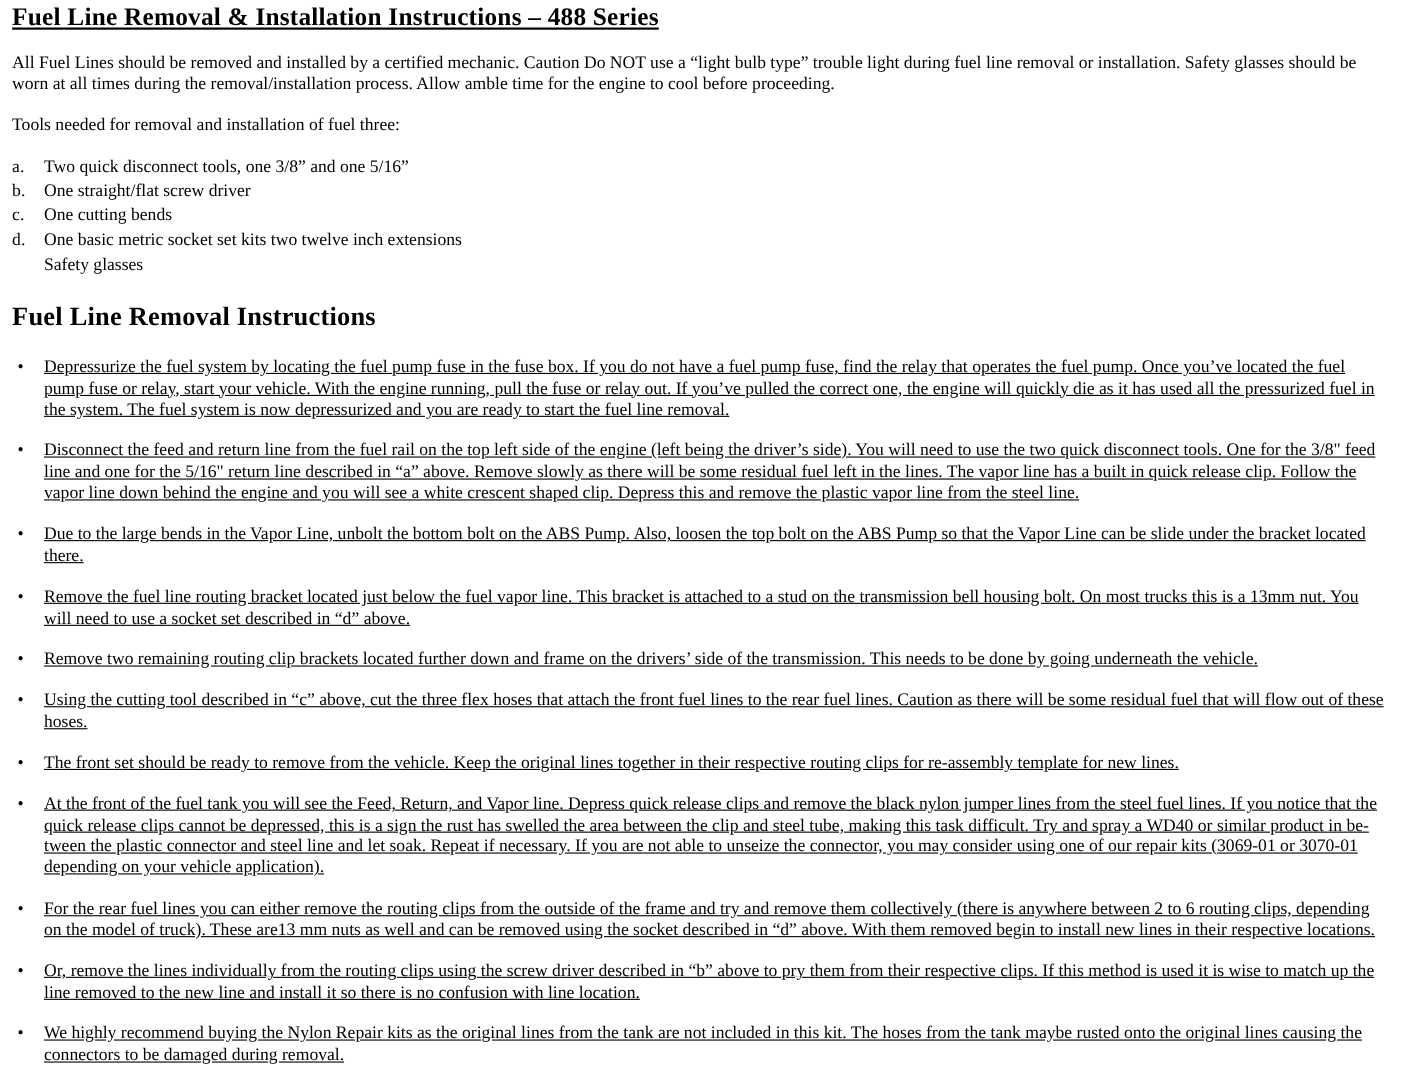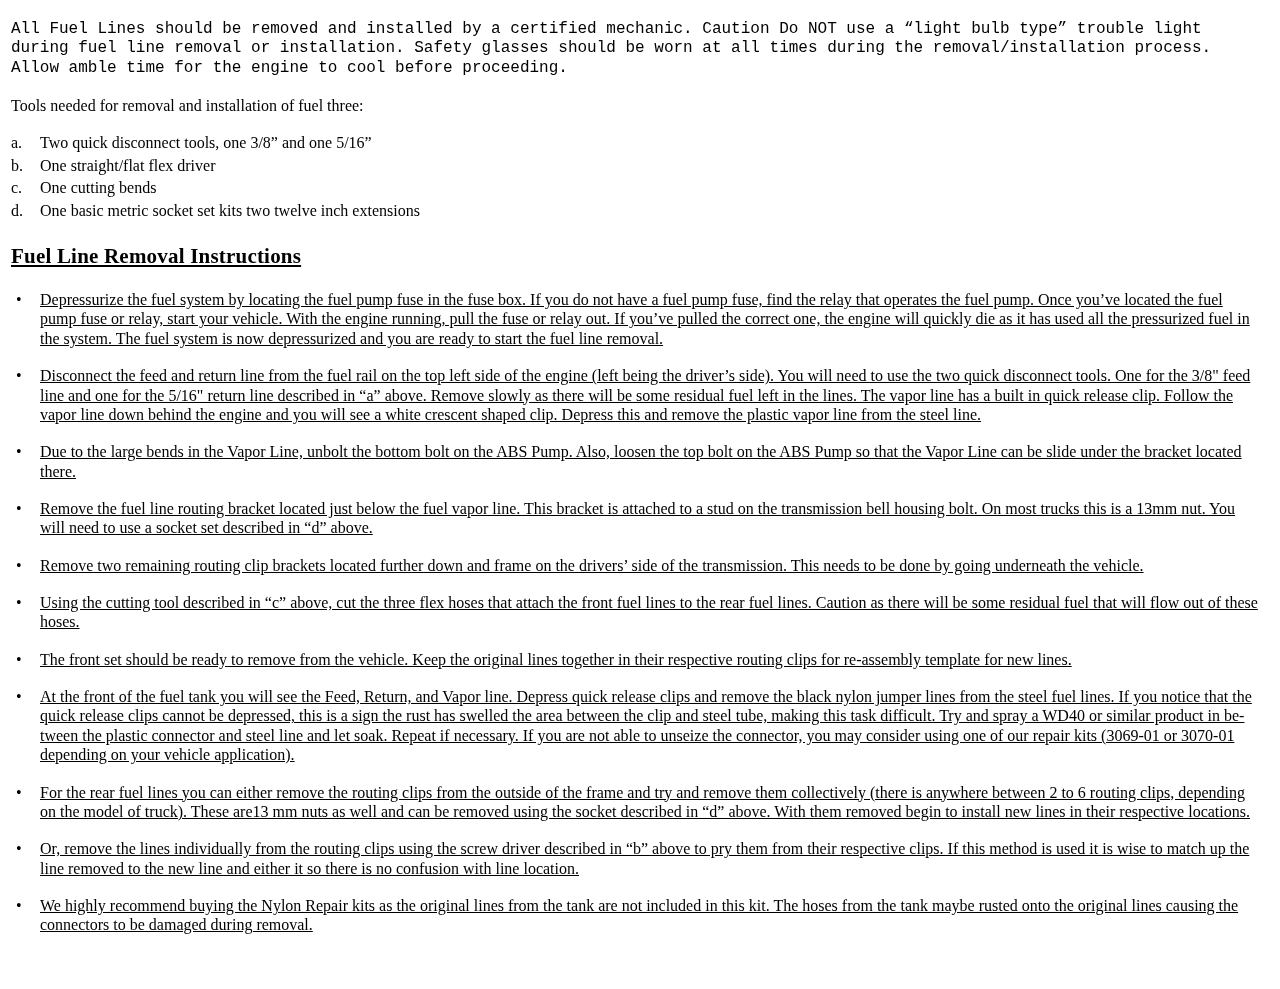--- a/index.html
+++ b/index.html
@@ -16,73 +16,74 @@
   .doc { padding: 2px 20px 0 11px; }
 
   .title {
     font-size: 23px;
     font-weight: bold;
     text-decoration: underline;
     margin: 0;
     line-height: 1.2;
     letter-spacing: 0.2px;
   }
-  .intro { margin-top: 18px; font-family: Liberation Mono, monospace; }
+  .intro { margin-top: 18px; }
   .tools-heading { margin-top: 18px; }
 
   .tools-list { margin-top: 18px; }
   .tool-item { display: flex; margin-bottom: 3px; }
   .tool-marker { flex: none; width: 29px; }
   .tool-text { flex: 1; }
   .tool-extra { margin-left: 29px; margin-top: 1px; }
 
   .section-heading {
-    font-size: 21px;
+    font-size: 24px;
     font-weight: bold;
-    text-decoration: underline;
     margin: 24px 0 0 0;
     line-height: 1.2;
     letter-spacing: 0.2px;
   }
 
   .steps-list { margin-top: 21px; }
   .step { display: flex; margin-bottom: 18px; }
   .step-bullet { flex: none; width: 29px; padding-left: 5px; box-sizing: border-box; }
   .step-text { flex: 1; text-decoration: underline; }
 </style>
 </head>
 <body>
 
 <div class="doc">
 
+  <h1 class="title">Fuel Line Removal &amp; Installation Instructions – 488 Series</h1>
 
   <p class="intro">All Fuel Lines should be removed and installed by a certified mechanic. Caution Do NOT use a “light bulb type” trouble light during fuel line removal or installation. Safety glasses should be worn at all times during the removal/installation process. Allow amble time for the engine to cool before proceeding.</p>
 
   <p class="tools-heading">Tools needed for removal and installation of fuel three:</p>
 
   <div class="tools-list">
   <div class="tool-item">
     <span class="tool-marker">a.</span>
     <span class="tool-text">Two quick disconnect tools, one 3/8” and one 5/16”</span>
   </div>
 
   <div class="tool-item">
     <span class="tool-marker">b.</span>
-    <span class="tool-text">One straight/flat flex driver</span>
+    <span class="tool-text">One straight/flat screw driver</span>
   </div>
 
   <div class="tool-item">
     <span class="tool-marker">c.</span>
     <span class="tool-text">One cutting bends</span>
   </div>
 
   <div class="tool-item">
     <span class="tool-marker">d.</span>
     <span class="tool-text">One basic metric socket set kits two twelve inch extensions</span>
   </div>
+<div class="tool-extra">Safety glasses</div>
     </div>
 
   <h2 class="section-heading">Fuel Line Removal Instructions</h2>
 
   <div class="steps-list">
   <div class="step">
     <span class="step-bullet">•</span>
     <span class="step-text">Depressurize the fuel system by locating the fuel pump fuse in the fuse box. If you do not have a fuel pump fuse, find the relay that operates the fuel pump. Once you’ve located the fuel pump fuse or relay, start your vehicle. With the engine running, pull the fuse or relay out. If you’ve pulled the correct one, the engine will quickly die as it has used all the pressurized fuel in the system. The fuel system is now depressurized and you are ready to start the fuel line removal.</span>
   </div>
 
@@ -121,21 +122,21 @@
     <span class="step-text">At the front of the fuel tank you will see the Feed, Return, and Vapor line. Depress quick release clips and remove the black nylon jumper lines from the steel fuel lines. If you notice that the quick release clips cannot be depressed, this is a sign the rust has swelled the area between the clip and steel tube, making this task difficult. Try and spray a WD40 or similar product in be-tween the plastic connector and steel line and let soak. Repeat if necessary. If you are not able to unseize the connector, you may consider using one of our repair kits (3069-01 or 3070-01 depending on your vehicle application).</span>
   </div>
 
   <div class="step">
     <span class="step-bullet">•</span>
     <span class="step-text">For the rear fuel lines you can either remove the routing clips from the outside of the frame and try and remove them collectively (there is anywhere between 2 to 6 routing clips, depending on the model of truck). These are13 mm nuts as well and can be removed using the socket described in “d” above. With them removed begin to install new lines in their respective locations.</span>
   </div>
 
   <div class="step">
     <span class="step-bullet">•</span>
-    <span class="step-text">Or, remove the lines individually from the routing clips using the screw driver described in “b” above to pry them from their respective clips. If this method is used it is wise to match up the line removed to the new line and either it so there is no confusion with line location.</span>
+    <span class="step-text">Or, remove the lines individually from the routing clips using the screw driver described in “b” above to pry them from their respective clips. If this method is used it is wise to match up the line removed to the new line and install it so there is no confusion with line location.</span>
   </div>
 
   <div class="step">
     <span class="step-bullet">•</span>
     <span class="step-text">We highly recommend buying the Nylon Repair kits as the original lines from the tank are not included in this kit. The hoses from the tank maybe rusted onto the original lines causing the connectors to be damaged during removal.</span>
   </div>
 </div>
 
 </div>
 

